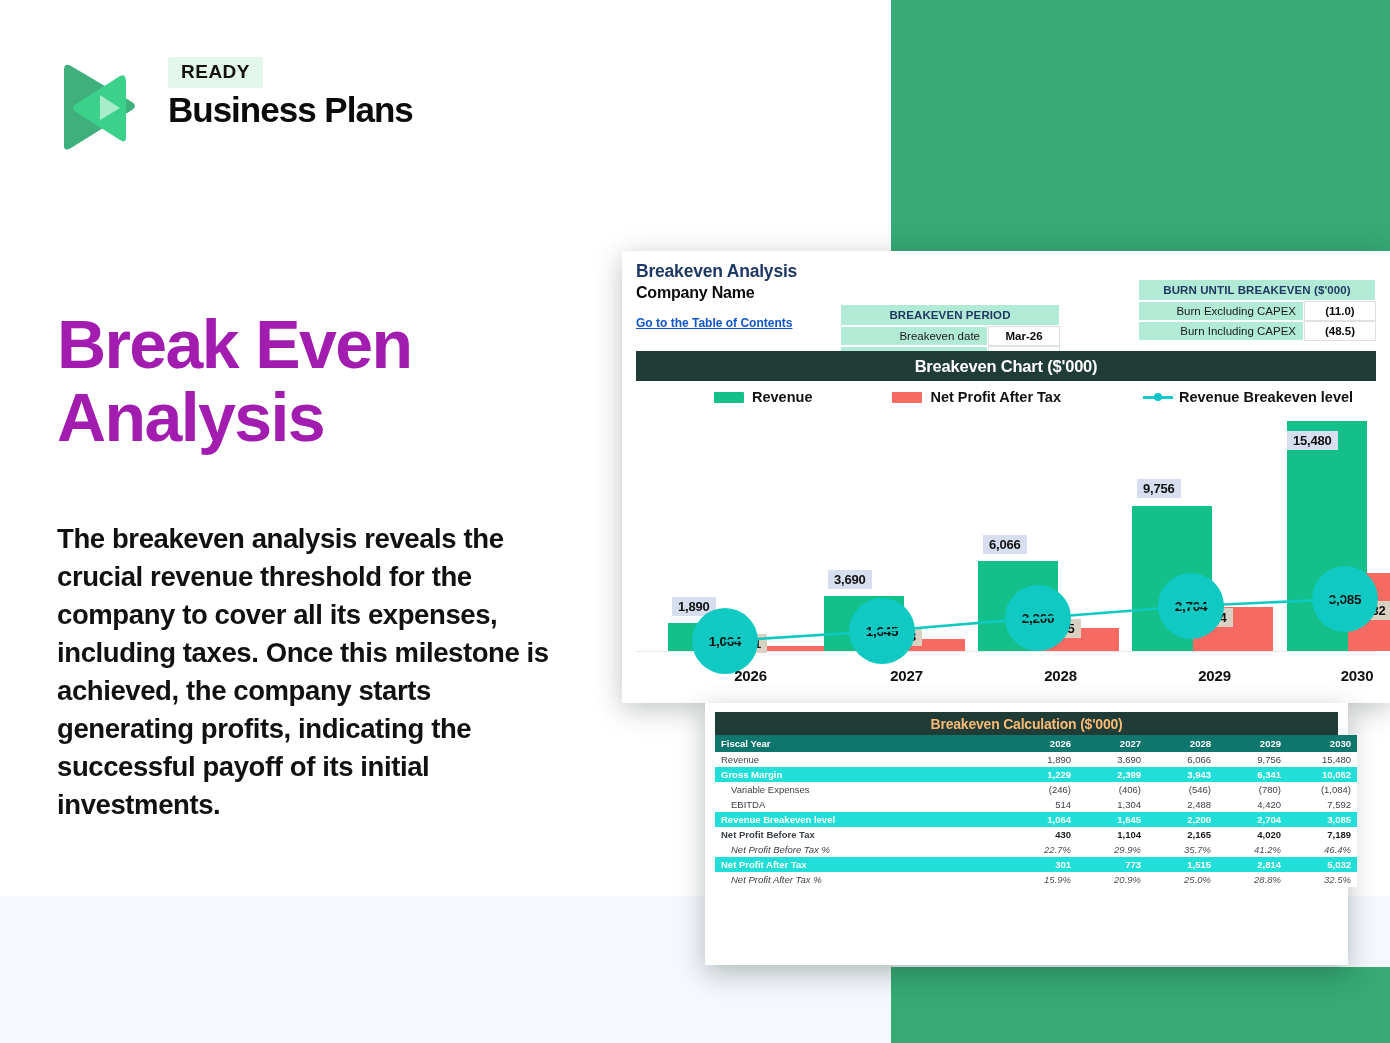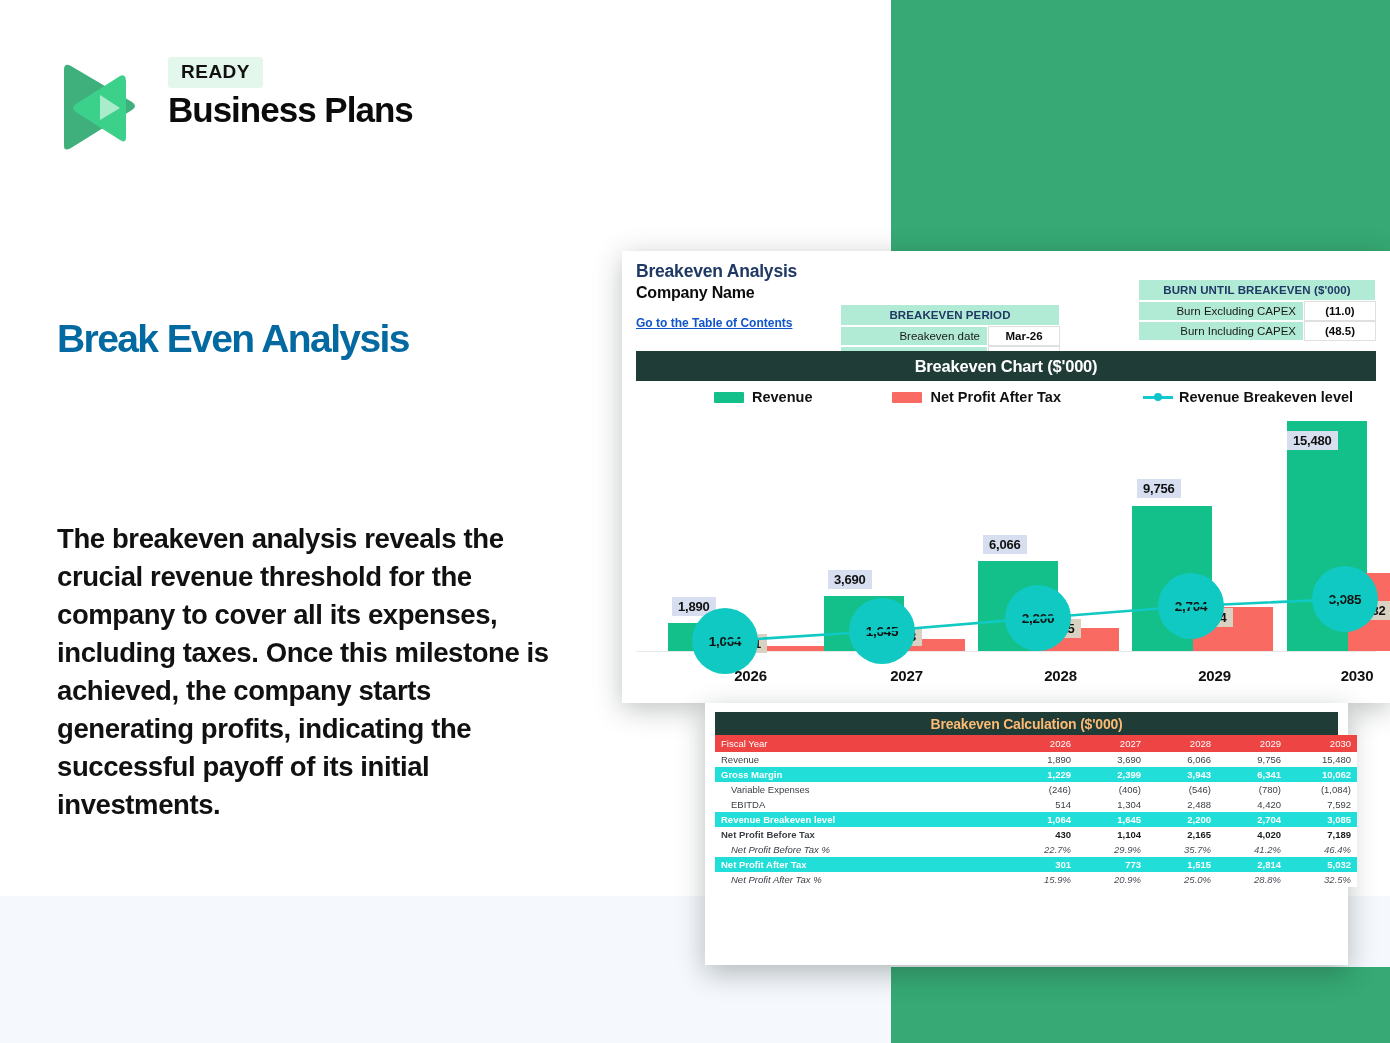--- a/index.html
+++ b/index.html
@@ -34,23 +34,23 @@
     font-size:19px; font-weight:700; letter-spacing:.5px;
     padding:4px 13px 5px 13px; border-radius:3px;
   }
   .brand-name {
     font-size:35px; font-weight:800; color:#0b0b0b; letter-spacing:-1px;
     margin-top:4px; line-height:1.05;
   }
 
   
   .page-title {
-    position:absolute; left:57px; top:318px; width:520px;
-    font-size:39px; font-weight:800; line-height:1.07;
-    letter-spacing:-1.6px; color:#0369a1;
+    position:absolute; left:57px; top:308px; width:520px;
+    font-size:68px; font-weight:800; line-height:1.07;
+    letter-spacing:-1.6px; color:#a21caf;
   }
   .page-body {
     position:absolute; left:57px; top:520px; width:500px;
     font-size:27.5px; font-weight:700; line-height:1.38;
     letter-spacing:-0.4px; color:#111;
   }
 
   
   .panel { position:absolute; background:#ffffff; }
   .panel-chart {
@@ -126,21 +126,21 @@
   .tbl-wrap { padding:9px 10px 10px 10px; }
   .tbl-title {
     background:#1f3c36; color:#fdba74; font-size:14px; font-weight:700;
     height:23px; display:flex; align-items:center; justify-content:center;
     letter-spacing:-.2px;
   }
   table.calc { width:100%; border-collapse:collapse; table-layout:fixed; }
   table.calc th, table.calc td { font-size:9.5px; padding:2px 6px 2px 6px; white-space:nowrap; }
   table.calc th.hc, table.calc td.c0 { text-align:left; width:292px; }
   table.calc th:not(.hc), table.calc td:not(.c0) { text-align:right; width:70px; }
-  tr.hdr th { background:#ef4444; color:#fff; font-weight:400; font-size:9.5px; height:17px; }
+  tr.hdr th { background:#0f766e; color:#fff; font-weight:700; font-size:9.5px; height:17px; }
   tr.plain td { background:#ffffff; color:#3a3f46; }
   tr.plain td.c0 { color:#3a3f46; }
   tr.indent td.c0 { padding-left:16px; }
   tr.hl td { background:#21dfd8; color:#ffffff; font-weight:700; }
   tr.bold td { font-weight:700; color:#1a1a1a; }
   tr.ital td { font-style:italic; color:#4a4f57; }
 </style>
 </head>
 <body>
 

